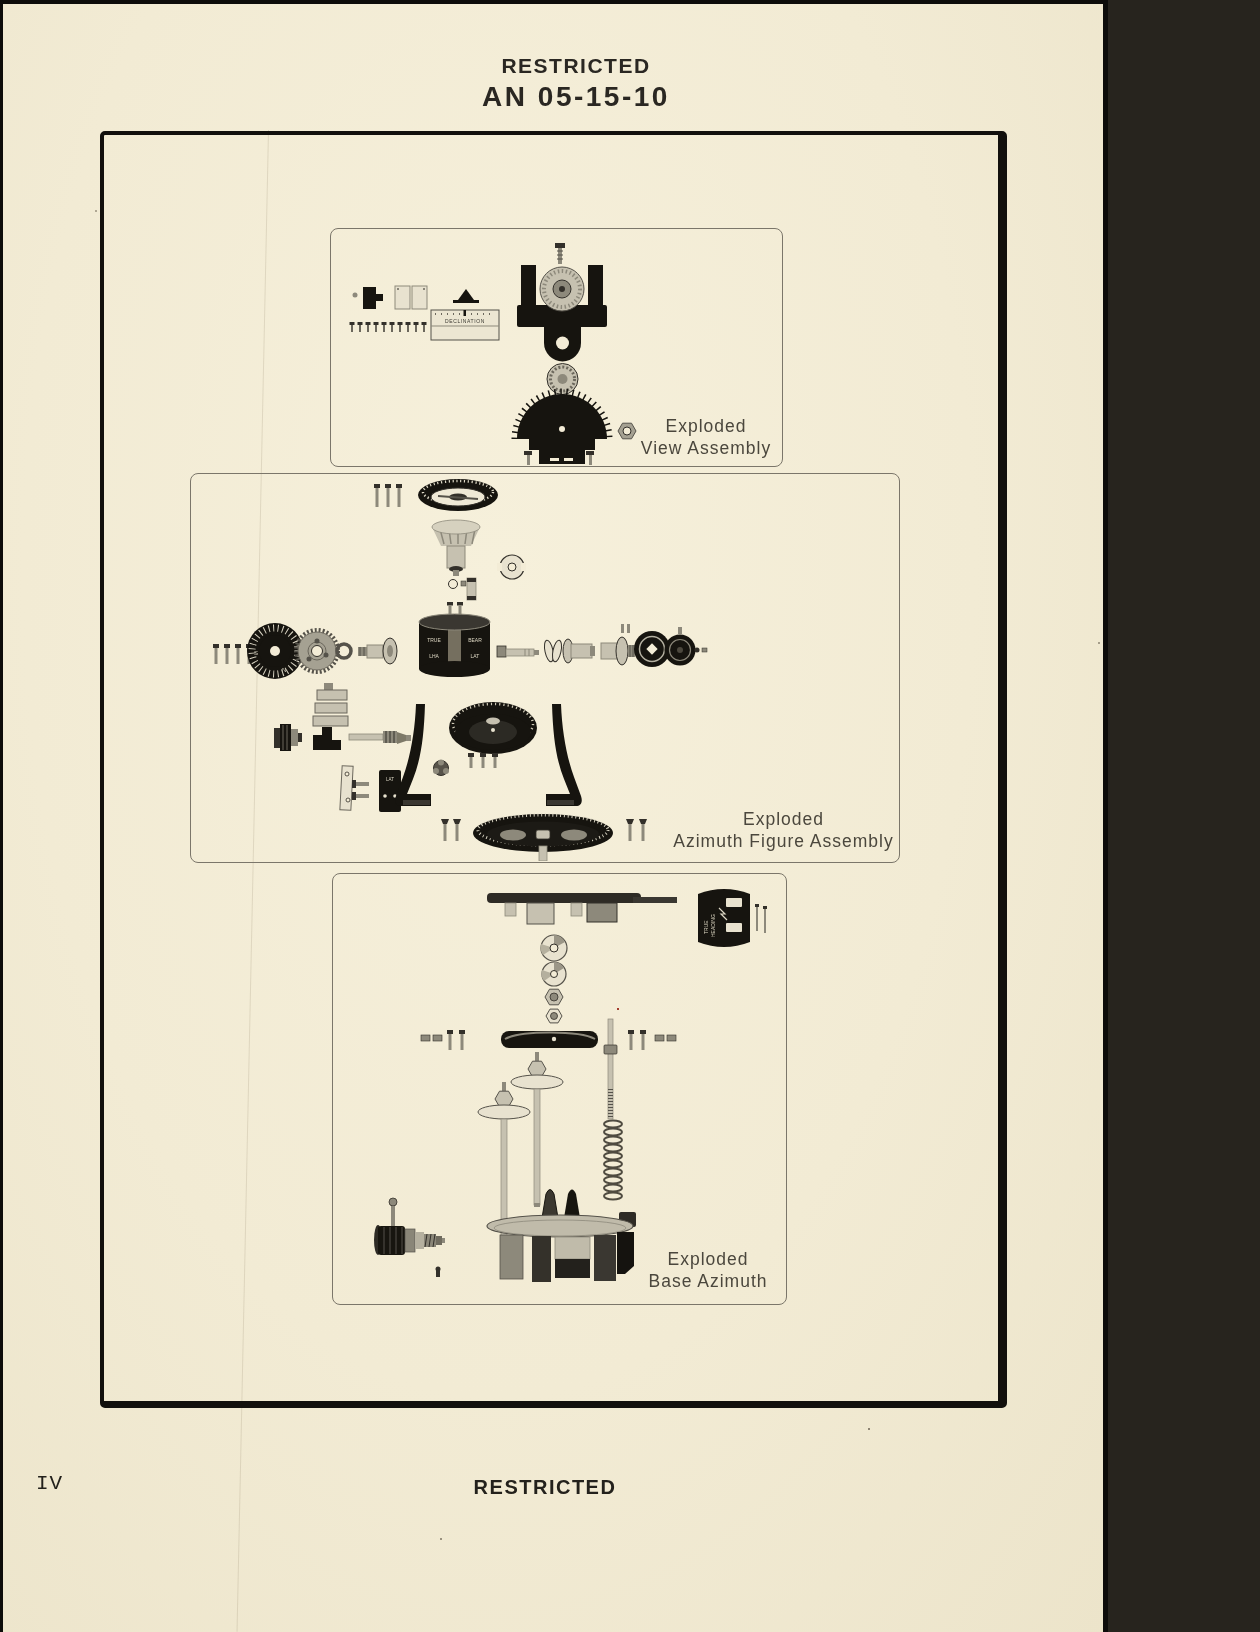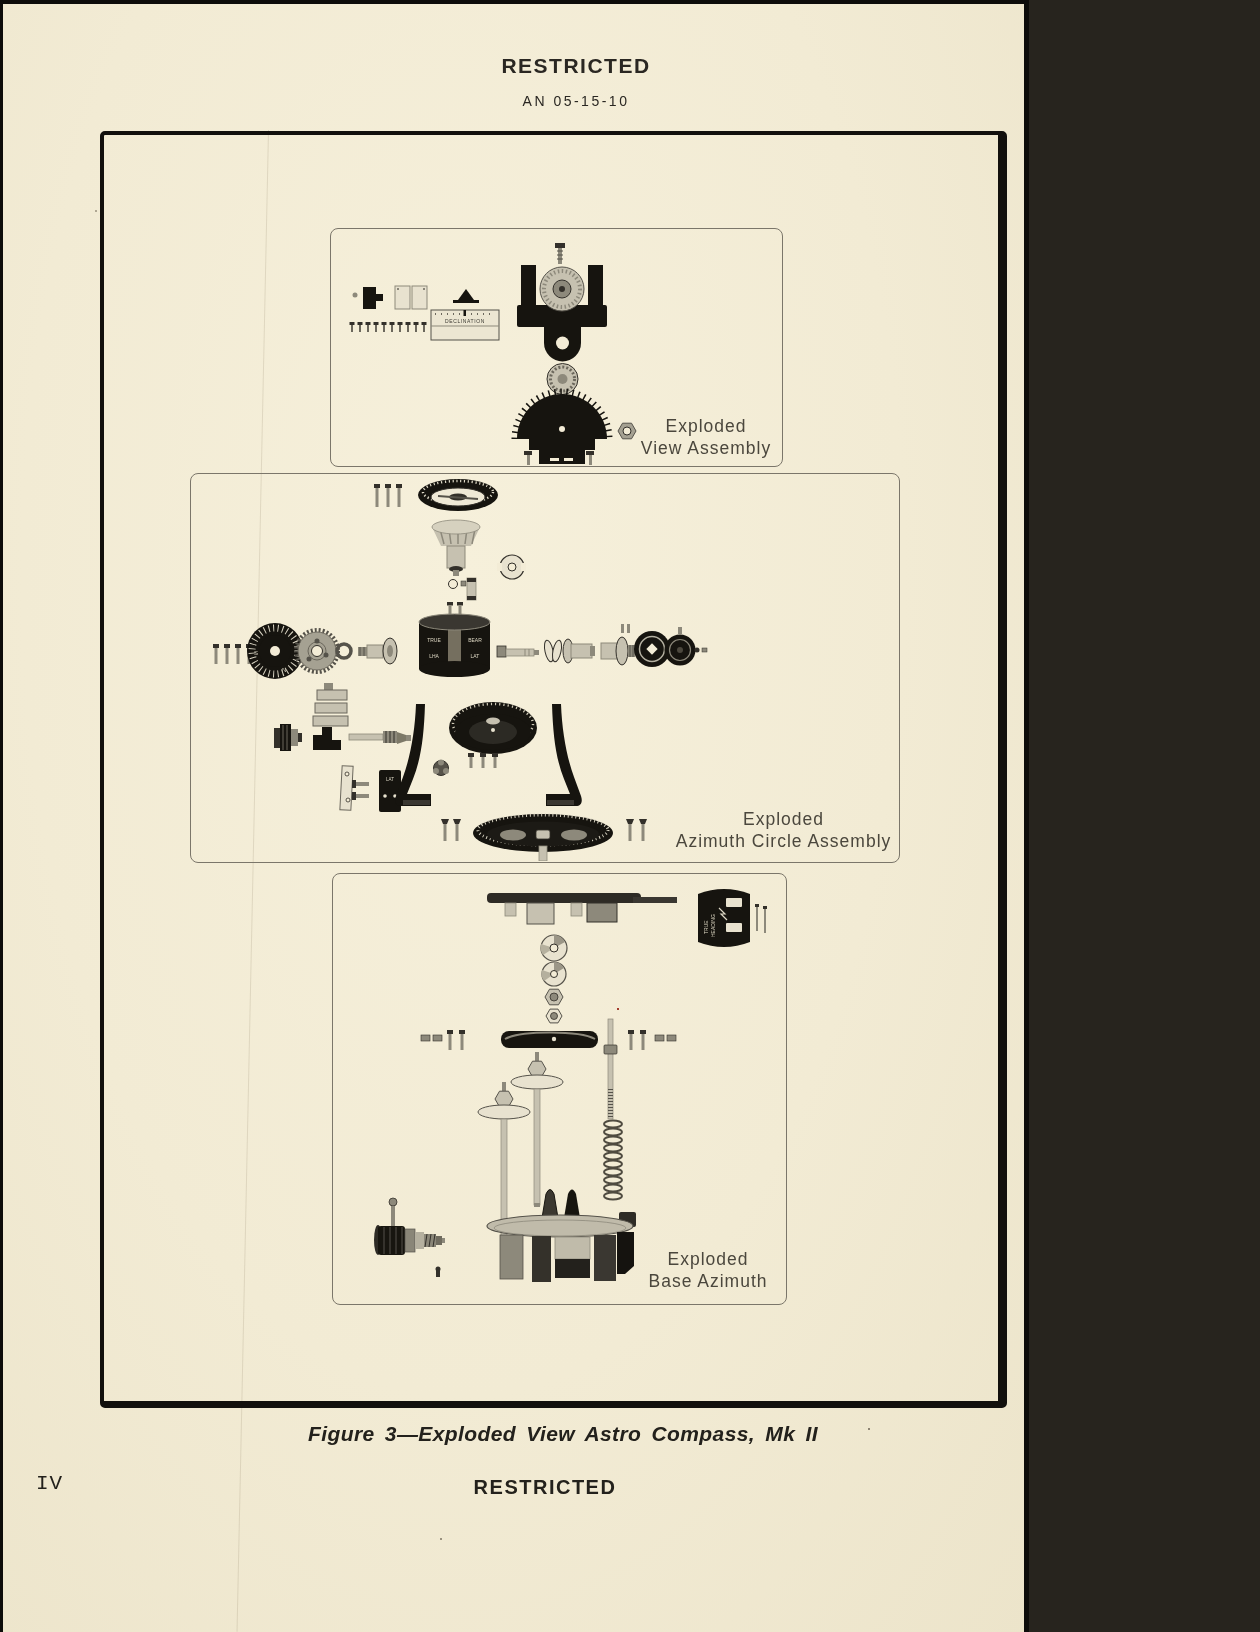--- a/index.html
+++ b/index.html
@@ -1,27 +1,27 @@
 <!DOCTYPE html>
 <html><head>
 <meta charset="utf-8">
 <style>
   html,body{margin:0;padding:0;background:#27241e;}
   .page{
-    position:relative;width:1029px;height:1632px;overflow:hidden;
+    position:relative;width:1108px;height:1632px;overflow:hidden;
     background:radial-gradient(ellipse at 45% 35%, #f6f0db 0%, #f2ebd4 55%, #ece4ca 100%);
     font-family:"Liberation Sans", sans-serif;color:#262420;
   }
   .edge{position:absolute;background:#0d0c0a;}
   .edge-top{left:0;top:0;width:1260px;height:4px;}
   .edge-left{left:0;top:0;width:3px;height:1632px;}
   .edge-right{right:0;top:0;width:5px;height:1632px;}
   .header{position:absolute;left:0;top:54px;width:1152px;text-align:center;}
   .header .h1{font-size:21px;font-weight:bold;letter-spacing:1.5px;color:#2a2722;}
-  .header .h2{font-size:14px;font-weight:normal;letter-spacing:2.5px;margin-top:15px;color:#2a2722;}
+  .header .h2{font-size:28px;font-weight:bold;letter-spacing:2.5px;margin-top:3px;color:#2a2722;}
   .figure-box{
     position:absolute;left:100px;top:131px;width:907px;height:1277px;box-sizing:border-box;
     border-style:solid;border-color:#12100d;border-width:4px 9px 7px 4px;border-radius:5px;
   }
   .panel{
     position:absolute;border:1.5px solid #7b766a;border-radius:8px;box-sizing:border-box;
   }
   .panel svg{position:absolute;left:0;top:0;}
   .panel-sight{left:226px;top:93px;width:453px;height:239px;}
   .panel-azimuth{left:86px;top:338px;width:710px;height:390px;}
@@ -458,21 +458,21 @@
               <rect x="-1.5" y="5" width="3" height="17" fill="#8d897b"></rect>
             </g>
           <g transform="translate(452,345)">
               <polygon points="-4,0 4,0 2,5 -2,5" fill="#33302a"></polygon>
               <rect x="-1.5" y="5" width="3" height="17" fill="#8d897b"></rect>
             </g>
         </g>
       </svg>
       <div class="panel-label label-azimuth">
         <div>Exploded</div>
-        <div>Azimuth Circle Assembly</div>
+        <div>Azimuth Figure Assembly</div>
       </div>
     </div>
 
     <div class="panel panel-base">
       <svg width="452" height="429" viewBox="0 0 452 429">
         <g>
           <rect x="154" y="19" width="154" height="10" rx="4" fill="#2e2b25"></rect>
           <rect x="300" y="23" width="44" height="6" fill="#3a3731"></rect>
           <rect x="172" y="29" width="11" height="13" fill="#c6c1b0" stroke="#8d897b" stroke-width="0.8"></rect>
           <rect x="194" y="29" width="27" height="21" fill="#c6c1b0" stroke="#55524a" stroke-width="1"></rect>
@@ -612,20 +612,19 @@
         </g>
       </svg>
       <div class="panel-label label-base">
         <div>Exploded</div>
         <div>Base Azimuth</div>
       </div>
     </div>
 
   </div>
 
-  <div class="caption">Figure 3—Exploded View Astro Compass, Mk II</div>
   <div class="footer-restricted">RESTRICTED</div>
   <div class="page-number">IV</div>
 
   <div class="hole hole-1"></div>
   <div class="hole hole-2"></div>
   <div class="hole hole-3"></div>
 </div>
 
 </body></html>

